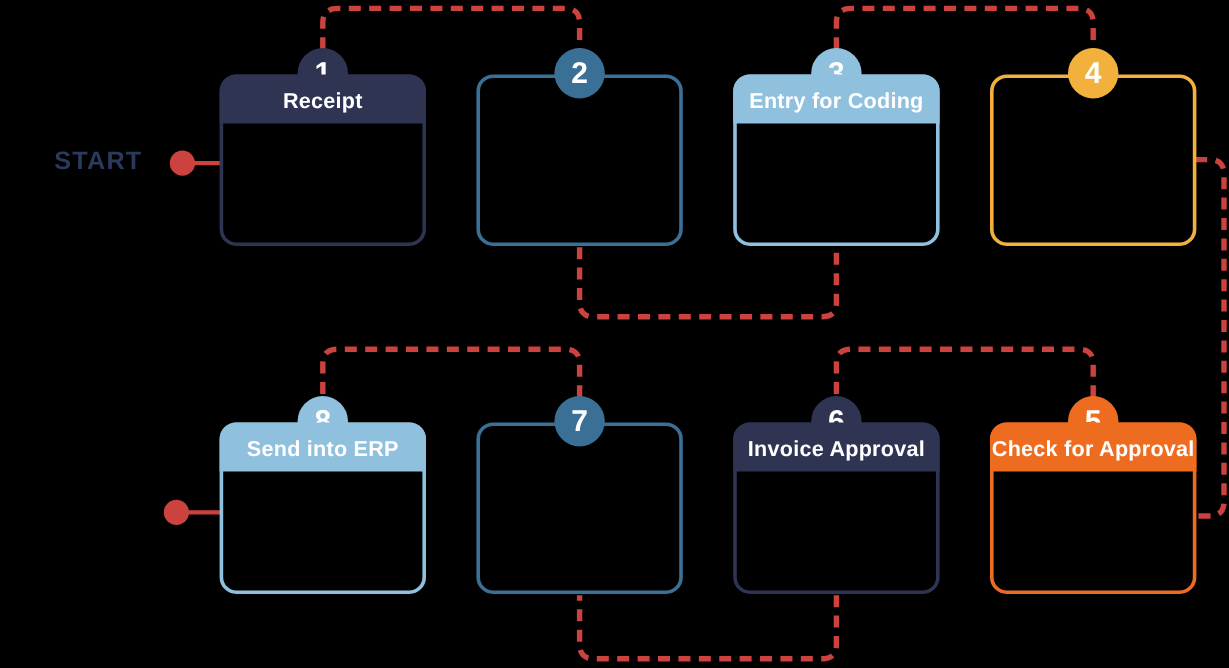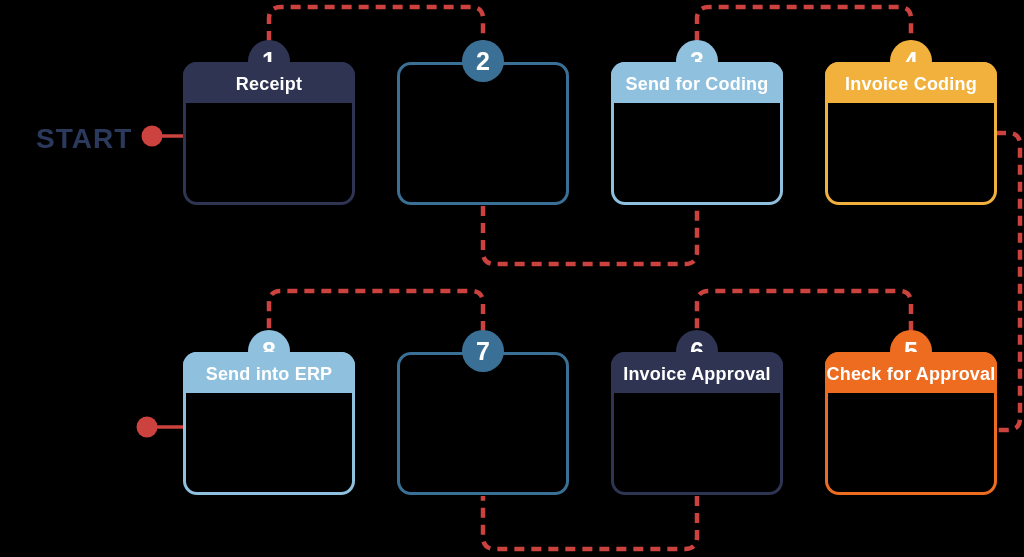--- a/index.html
+++ b/index.html
@@ -46,21 +46,21 @@
   .slot-r1c1{left:183px;top:62px;}
   .slot-r1c2{left:397px;top:62px;}
   .slot-r1c3{left:611px;top:62px;}
   .slot-r1c4{left:825px;top:62px;}
   .slot-r2c1{left:183px;top:352px;}
   .slot-r2c2{left:397px;top:352px;}
   .slot-r2c3{left:611px;top:352px;}
   .slot-r2c4{left:825px;top:352px;}
   .start-label{
     position:absolute;left:36px;top:123px;width:92px;z-index:2;
-    color:var(--c,#2b3a5c);font-size:28px;font-weight:700;
+    color:var(--c,#2b3a5c);font-size:21px;font-weight:700;
     letter-spacing:1px;text-align:center;
   }
 </style>
 </head>
 <body style="background: rgb(0, 0, 0);">
 
 <div class="stage">
 
   <svg class="wires" width="1024" height="557" viewBox="0 0 1024 557">
     <g class="connectors" style="--c: #cc423e;">
@@ -95,30 +95,27 @@
     <div class="badge">
       <span>2</span>
     </div>
   </div>
 
   <div class="card slot-r1c3" style="--c: #8fc0de;">
     <div class="badge">
       <span>3</span>
     </div>
     <div class="header">
-      <span class="title">Send for Coding</span>
+      <span class="title">Entry for Coding</span>
     </div>
   </div>
 
   <div class="card slot-r1c4" style="--c: #f1b13c;">
     <div class="badge">
       <span>4</span>
-    </div>
-    <div class="header">
-      <span class="title">Invoice Coding</span>
     </div>
   </div>
 
   <div class="card slot-r2c1" style="--c: #8fc0de;">
     <div class="badge">
       <span>8</span>
     </div>
     <div class="header">
       <span class="title">Send into ERP</span>
     </div>

